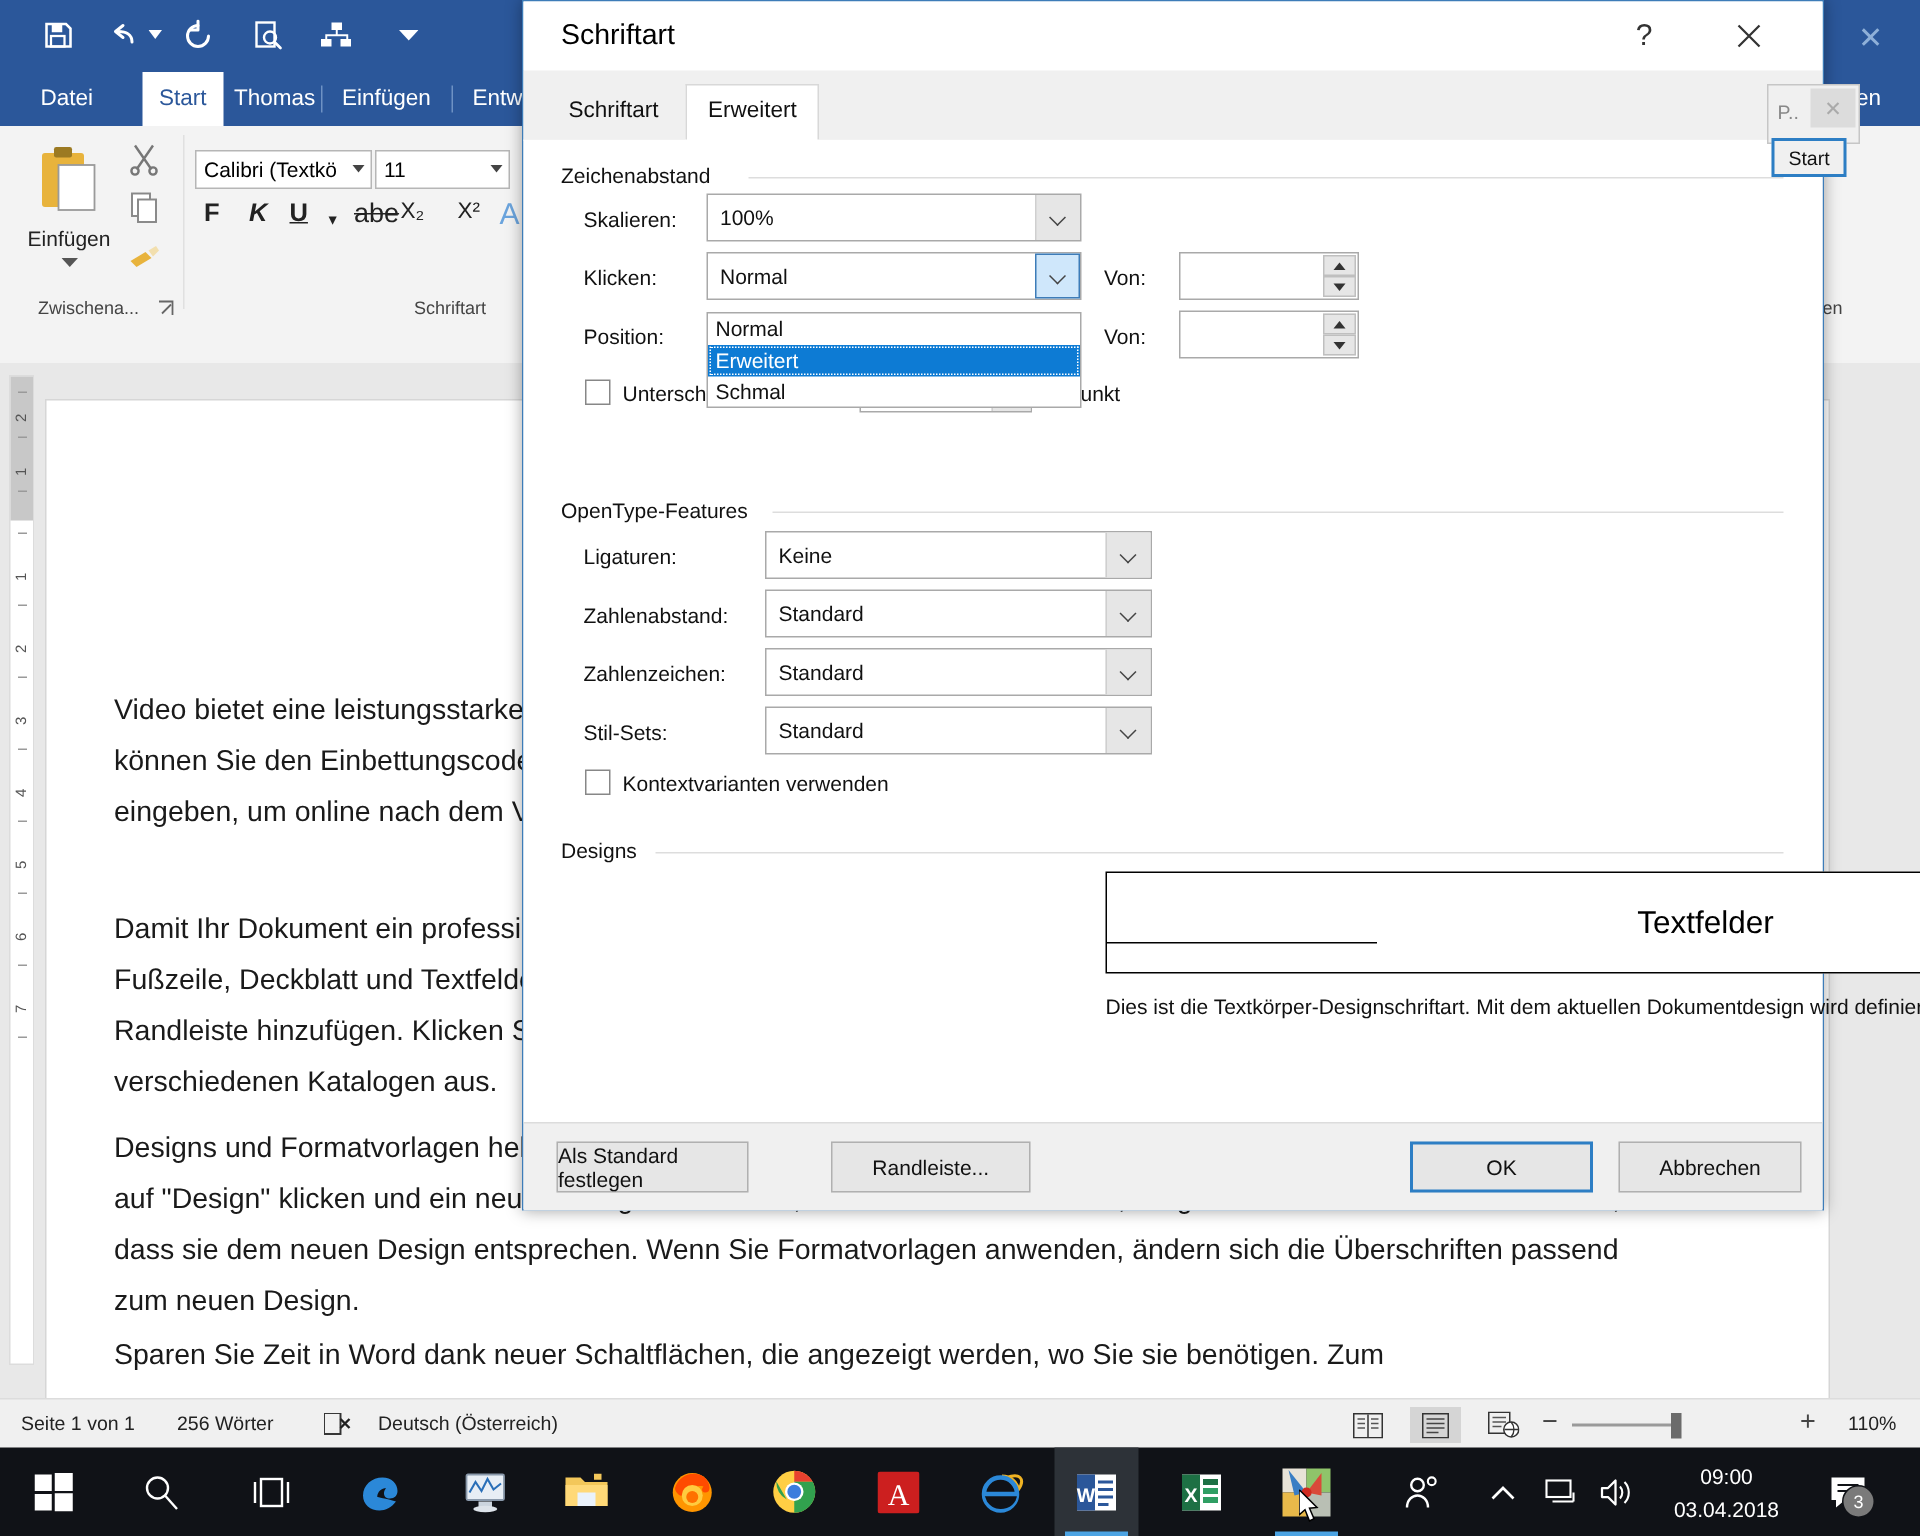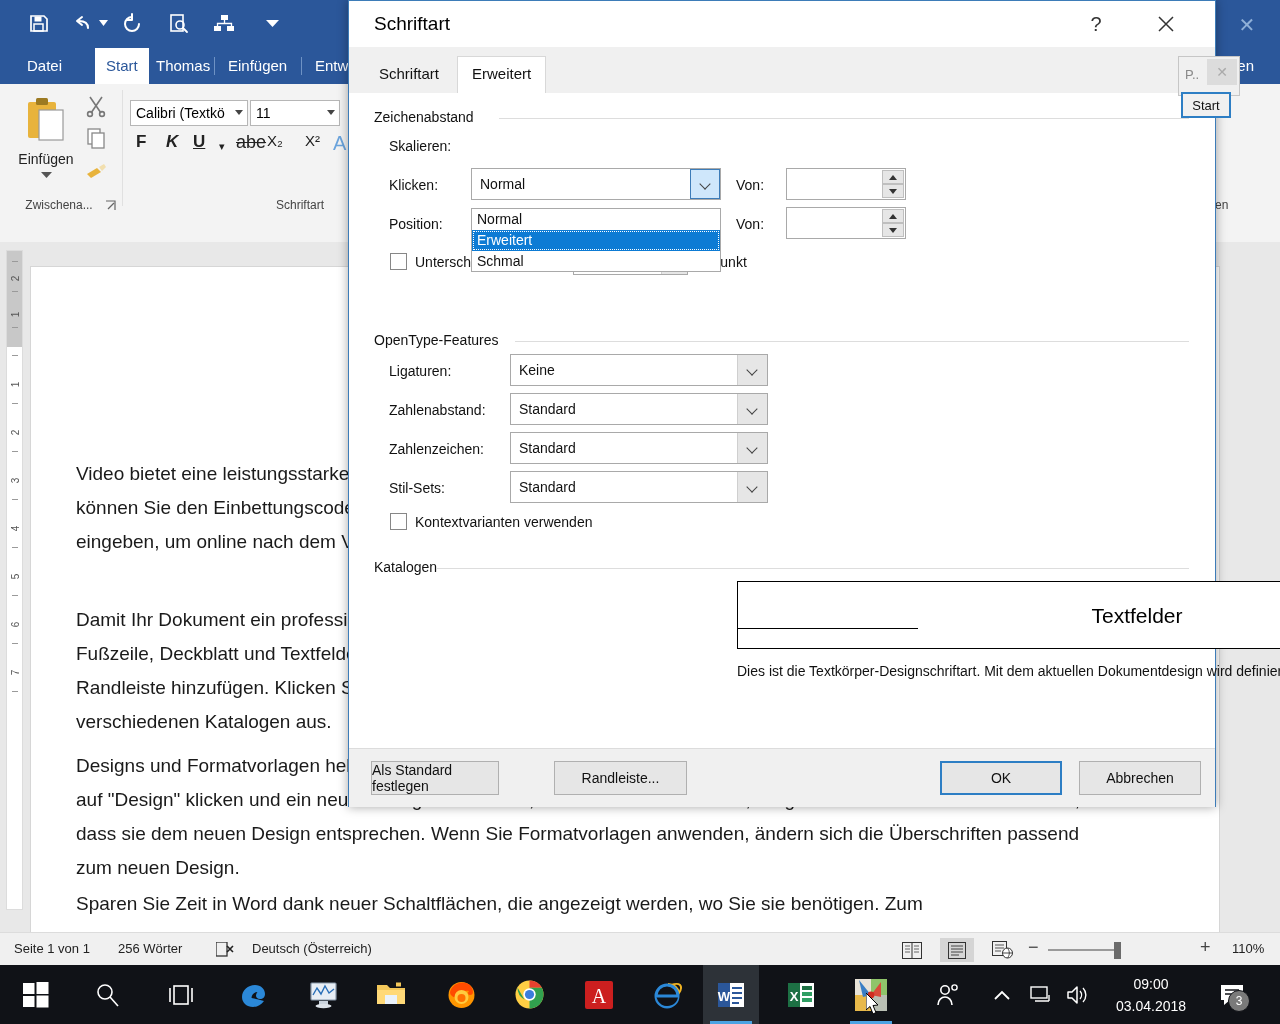--- a/index.html
+++ b/index.html
@@ -380,20 +380,26 @@
       <span>Erweitert</span>
     </div>
   </div>
 
   <div id="dlg-body">
 
     <div class="grp-title" style="left:25px;top:16px">Zeichenabstand</div>
     <div class="grp-line" style="left:150px;top:25px;width:690px"></div>
 
     <div class="flabel" style="left:40px;top:45px">Skalieren:</div>
+    <div class="combo" style="left:122px;top:36px;width:250px;height:32px">
+      <span class="val">100%</span>
+      <span class="btn">
+          <span class="chev"></span>
+        </span>
+    </div>
 
     <div class="flabel" style="left:40px;top:84px">Klicken:</div>
     <div class="combo" style="left:122px;top:75px;width:250px;height:32px">
       <span class="val">Normal</span>
       <span class="btn open">
           <span class="chev"></span>
         </span>
     </div>
     <div class="flabel" style="left:387px;top:84px">Von:</div>
     <div class="spinbox" style="left:437px;top:75px;width:120px;height:32px">
@@ -459,21 +465,21 @@
     <div class="combo" style="left:161px;top:378px;width:258px;height:32px">
       <span class="val">Standard</span>
       <span class="btn">
           <span class="chev"></span>
         </span>
     </div>
 
     <div class="chk" style="left:41px;top:420px"></div>
     <div class="chklabel" style="left:66px;top:421px">Kontextvarianten verwenden</div>
 
-    <div class="grp-title" style="left:25px;top:466px">Katalogen</div>
+    <div class="grp-title" style="left:25px;top:466px">Designs</div>
     <div class="grp-line" style="left:88px;top:475px;width:752px"></div>
   </div>
 
   <div id="preview-box">
     <div id="preview-text">Textfelder</div>
     <div class="pv-rule" style="left:0;width:180px"></div>
 
   </div>
   <div id="preview-desc">Dies ist die Textkörper-Designschriftart. Mit dem aktuellen Dokumentdesign wird definiert, welche Schriftart verwendet wird.</div>
 

